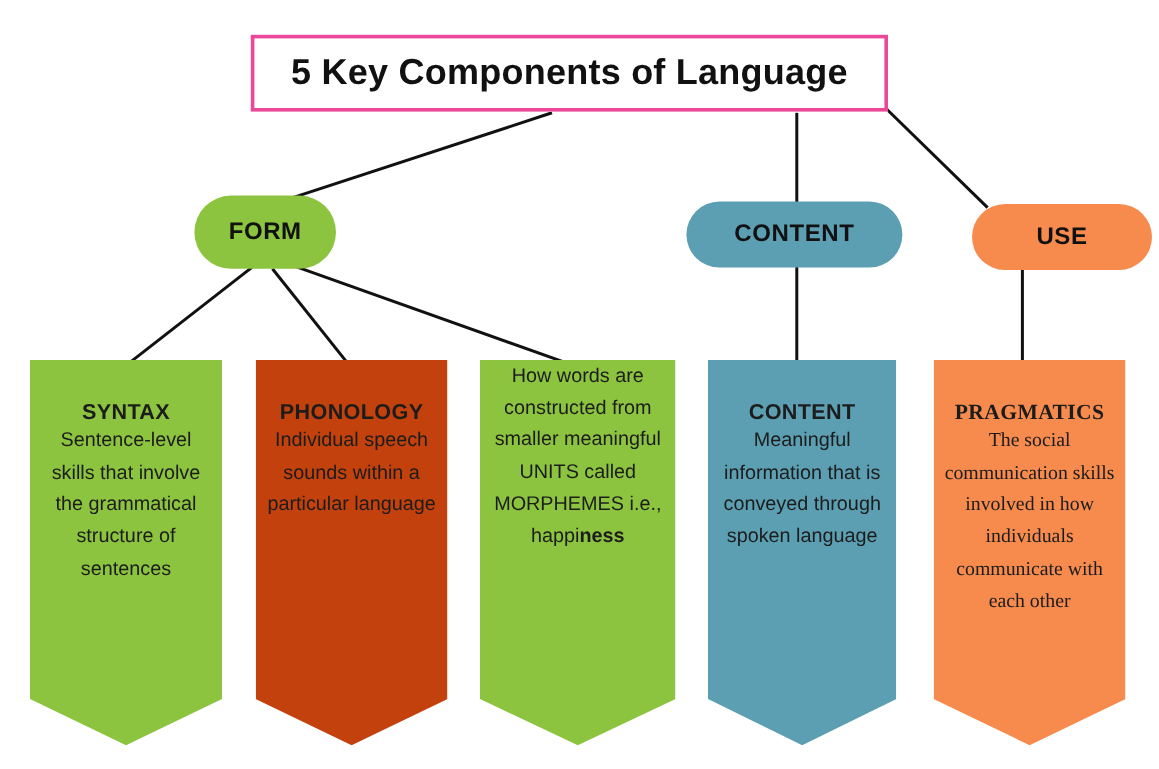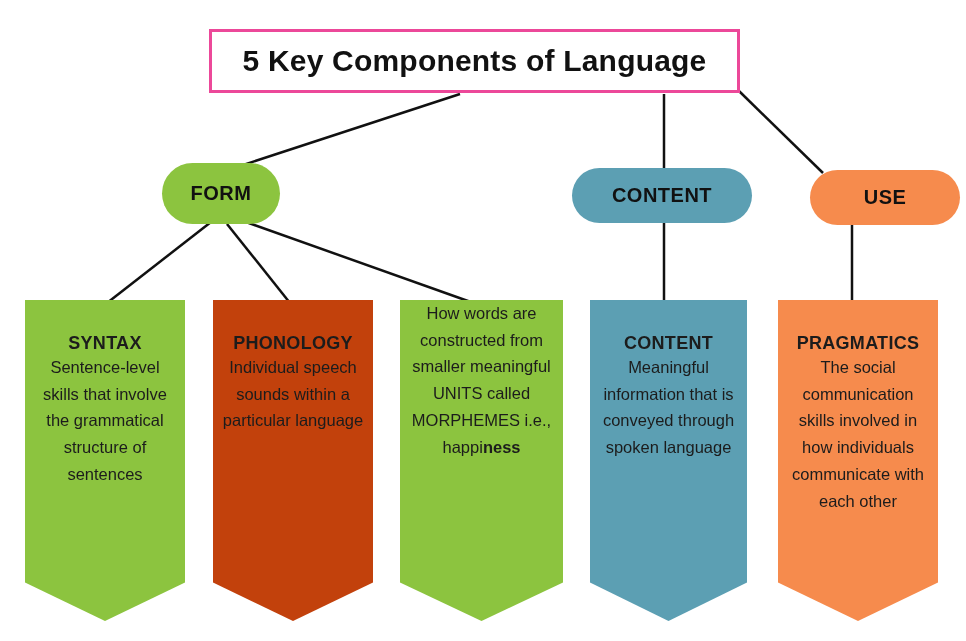--- a/index.html
+++ b/index.html
@@ -62,21 +62,21 @@
     clip-path: polygon(0 0, 100% 0, 100% 88%, 50% 100%, 0 88%);
     text-align: center;
     color: #1c1c1c;
     box-sizing: border-box;
     padding: 0 7px;
   }
   .banner-syntax     { left: 25px;  width: 160px; }
   .banner-phonology  { left: 213px; width: 160px; }
   .banner-morphology { left: 400px; width: 163px; }
   .banner-content    { left: 590px; width: 157px; }
-  .banner-pragmatics { left: 778px; width: 160px; }
+  .banner-pragmatics { left: 778px; width: 160px; font-family: Liberation Serif, serif; }
   .banner-heading {
     margin-top: 33px;
     font-size: 18px;
     font-weight: bold;
     letter-spacing: 0.3px;
   }
   .banner-body {
     font-size: 16.5px;
     line-height: 1.62;
   }

